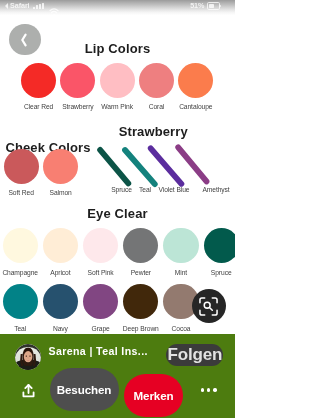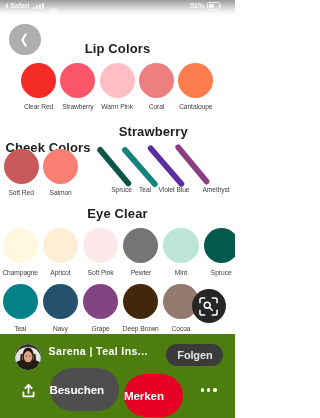--- a/index.html
+++ b/index.html
@@ -46,25 +46,25 @@
   .lens{position:absolute;border-radius:50%;background:#262626;display:flex;align-items:center;justify-content:center;}
 
   
   .sheet{position:absolute;left:0;top:333.5px;width:235px;height:90px;background:#4d7c0f;z-index:10;}
   .userrow{position:absolute;left:0;top:0;width:235px;height:34px;}
   .avatar{position:absolute;left:15px;top:10px;width:26px;height:26px;border-radius:50%;overflow:hidden;background:#cfd3cc;}
   .uname{position:absolute;left:48.5px;top:11.8px;font-size:10.6px;font-weight:700;color:#fff;line-height:12px;white-space:nowrap;letter-spacing:.38px;}
   .usub{position:absolute;left:48.5px;top:23.6px;font-size:5.6px;color:#3d3d3d;line-height:6px;white-space:nowrap;letter-spacing:.1px;}
   .follow{position:absolute;left:166.4px;top:10.7px;width:57px;height:21.5px;border-radius:11px;background:#3b3b3b;
      display:flex;align-items:center;justify-content:center;}
-  .follow span{font-size:11px;font-weight:700;color:#e2e2e2;letter-spacing:-.15px;}
+  .follow span{font-size:17px;font-weight:700;color:#e2e2e2;letter-spacing:-.15px;}
 
   .actions{position:absolute;left:0;top:0;width:235px;height:84.5px;}
   .share{position:absolute;left:21.5px;top:50px;width:12.5px;height:13.5px;}
-  .pill{position:absolute;border-radius:22px;display:flex;align-items:center;justify-content:flex-start;}
+  .pill{position:absolute;border-radius:22px;display:flex;align-items:center;justify-content:center;}
   .pill span{font-size:11.6px;font-weight:700;color:#fff;letter-spacing:-.12px;}
   .dots{position:absolute;display:flex;gap:3px;align-items:center;}
   .dots i{width:3.4px;height:3.4px;border-radius:50%;background:#fff;display:block;}
 </style>
 </head>
 <body>
 
 <div id="app">
 
   <div class="statusbar">

